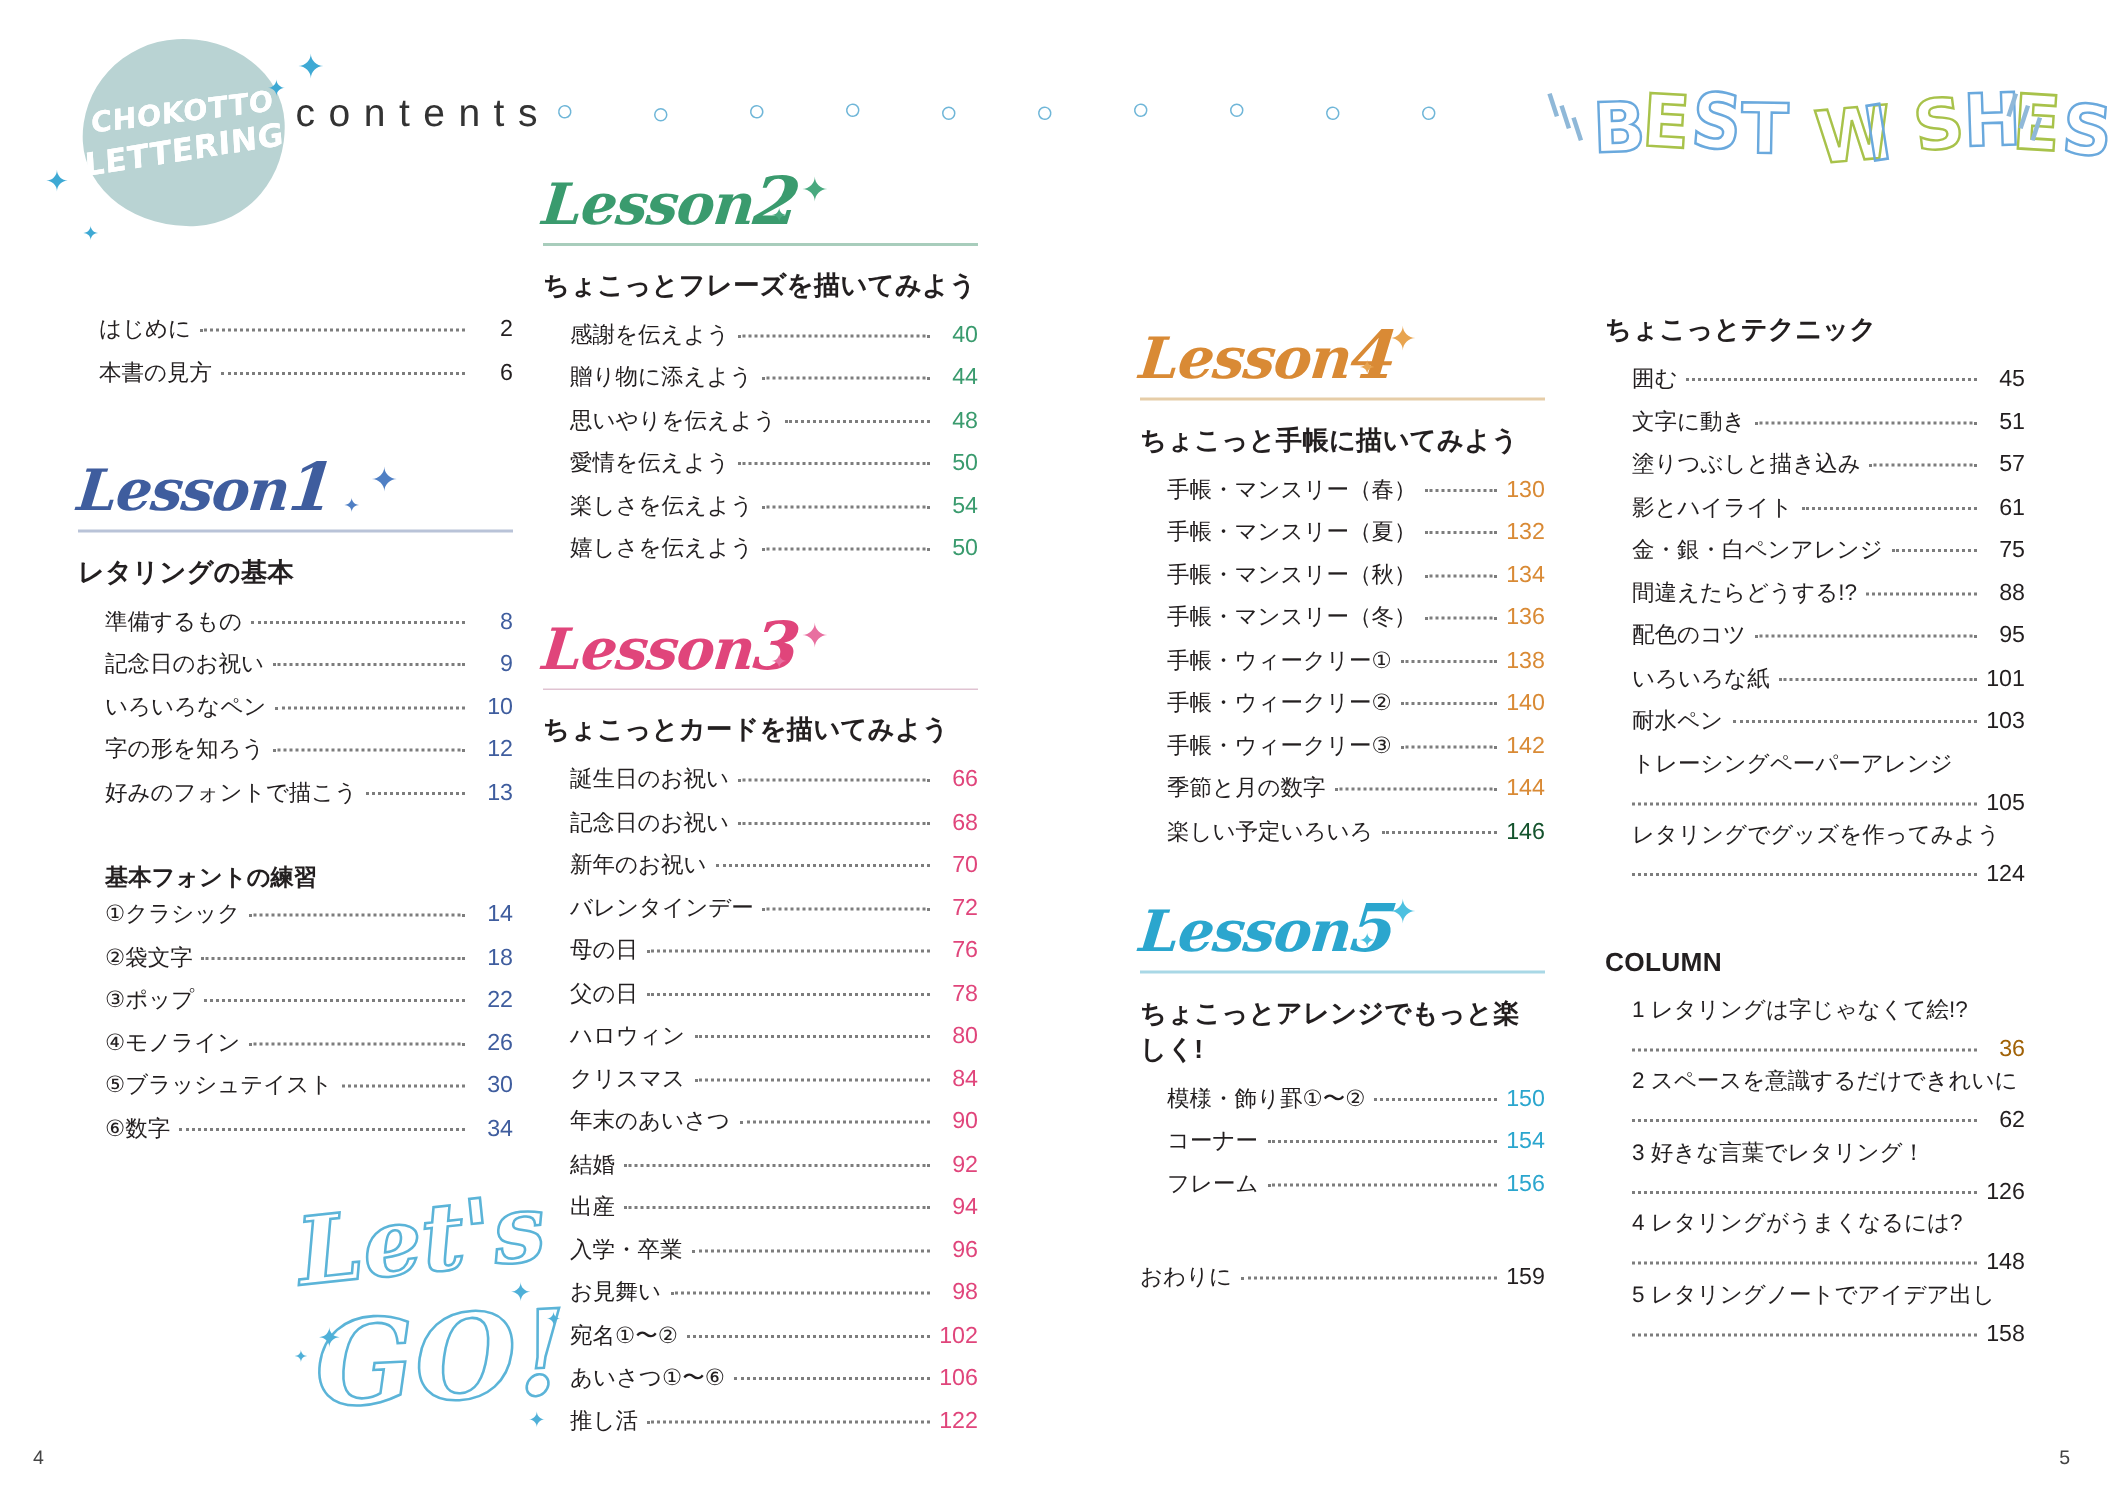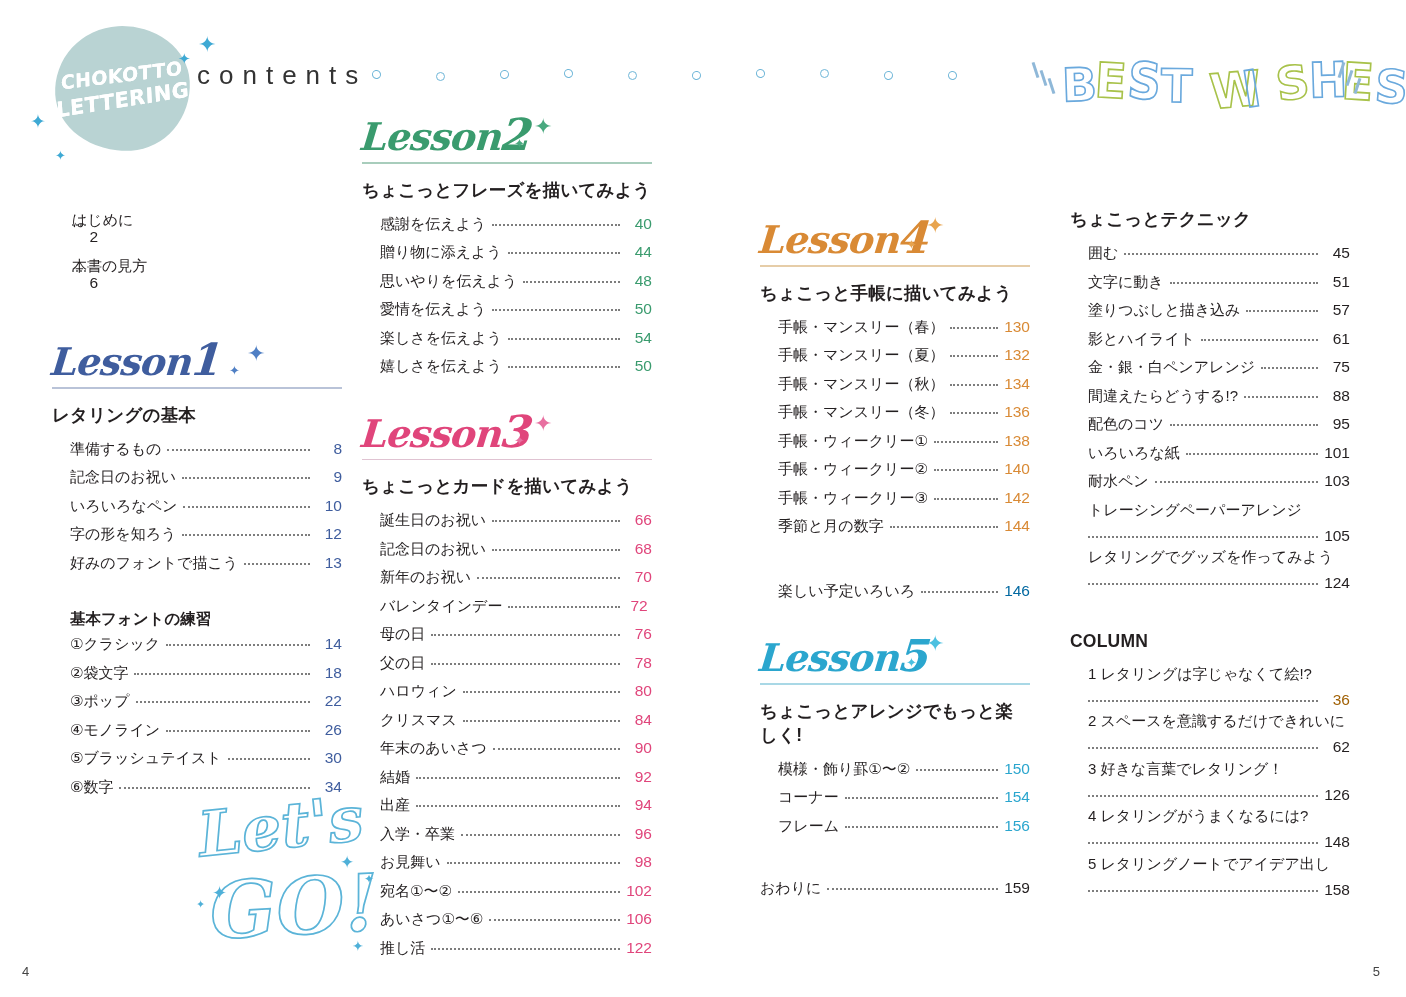--- a/index.html
+++ b/index.html
@@ -122,21 +122,21 @@
 
   
   .toc li.wrap { display: block; white-space: normal; margin-bottom: 6px; }
   .toc li.wrap .lbl { display: block; margin-bottom: 11px; }
   .toc li.wrap .row2 { display: flex; align-items: baseline; }
   .toc li.wrap .row2 .dots { flex: 1 1 auto; margin: 0 6px 0 0; }
   .gap-md { height: 22px; }
   .gap-lg { height: 34px; }
 
   
-  .toc.plain li { padding-left: 14px; flex-direction: column; }
+  .toc.plain li { padding-left: 14px; }
 
   
   .letsgo { position: absolute; left: 140px; top: 790px; width: 225px; height: 185px; }
   .lg-text {
     position: absolute;
     font-family: "DejaVu Serif", serif;
     font-style: italic; font-weight: bold;
     color: transparent;
     -webkit-text-stroke: 1.7px #5bb4d8;
     line-height: 1;
@@ -390,21 +390,21 @@
             <span class="pg" style="color: rgb(224, 69, 123);">68</span>
           </li>
           <li>
             <span class="lbl">新年のお祝い</span>
             <span class="dots"></span>
             <span class="pg" style="color: rgb(224, 69, 123);">70</span>
           </li>
           <li>
             <span class="lbl">バレンタインデー</span>
             <span class="dots"></span>
-            <span class="pg" style="color: rgb(224, 69, 123); text-align: center;">72</span>
+            <span class="pg" style="color: rgb(224, 69, 123);">72</span>
           </li>
           <li>
             <span class="lbl">母の日</span>
             <span class="dots"></span>
             <span class="pg" style="color: rgb(224, 69, 123);">76</span>
           </li>
           <li>
             <span class="lbl">父の日</span>
             <span class="dots"></span>
             <span class="pg" style="color: rgb(224, 69, 123);">78</span>
@@ -515,21 +515,21 @@
             <span class="pg" style="color: rgb(217, 138, 53);">142</span>
           </li>
           <li>
             <span class="lbl">季節と月の数字</span>
             <span class="dots"></span>
             <span class="pg" style="color: rgb(217, 138, 53);">144</span>
           </li>
           <li>
             <span class="lbl">楽しい予定いろいろ</span>
             <span class="dots"></span>
-            <span class="pg" style="color: #0369a1; margin-top: 36px;">146</span>
+            <span class="pg" style="color: #14532d;">146</span>
           </li>
         </ul>
 
       <div class="gap-md"></div>
 
       <div class="lesson-head">
         <div class="lesson-script" style="color:#2ba6ce;">
           <span>Lesson</span><span class="lesson-num">5</span>
         </div>
         <div class="ls-sparks" style="left:142px; top:-4px;">

